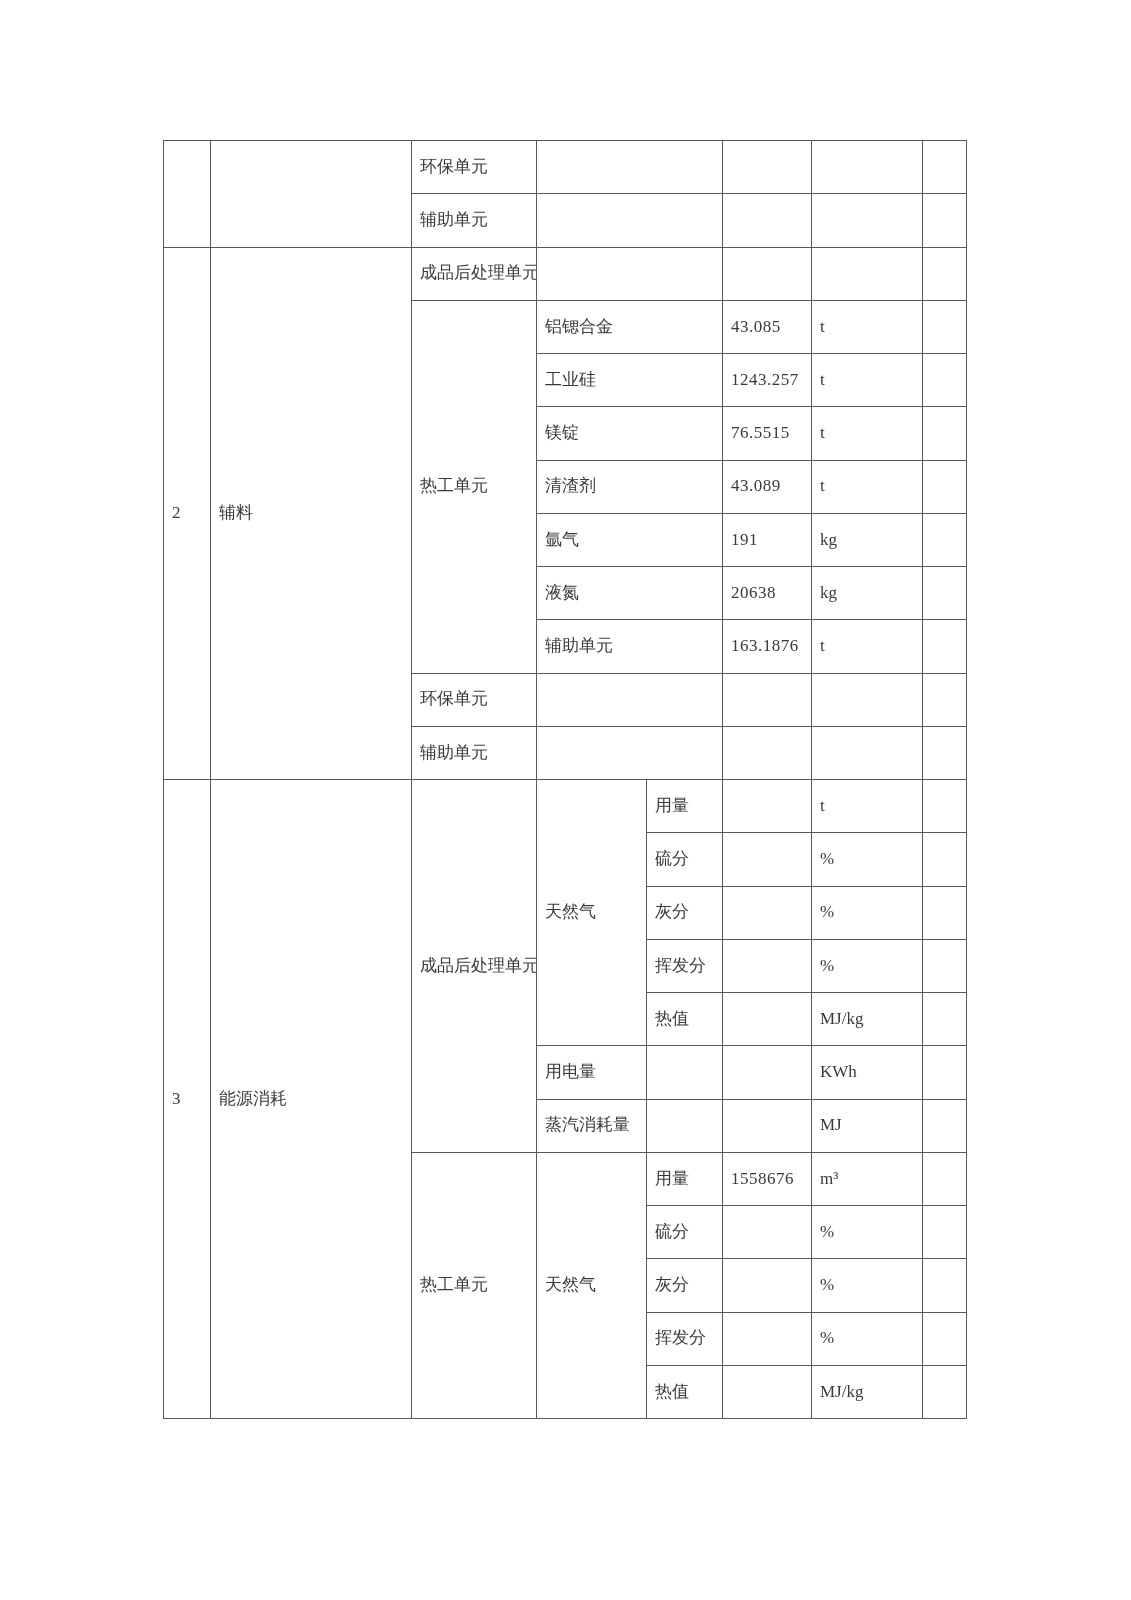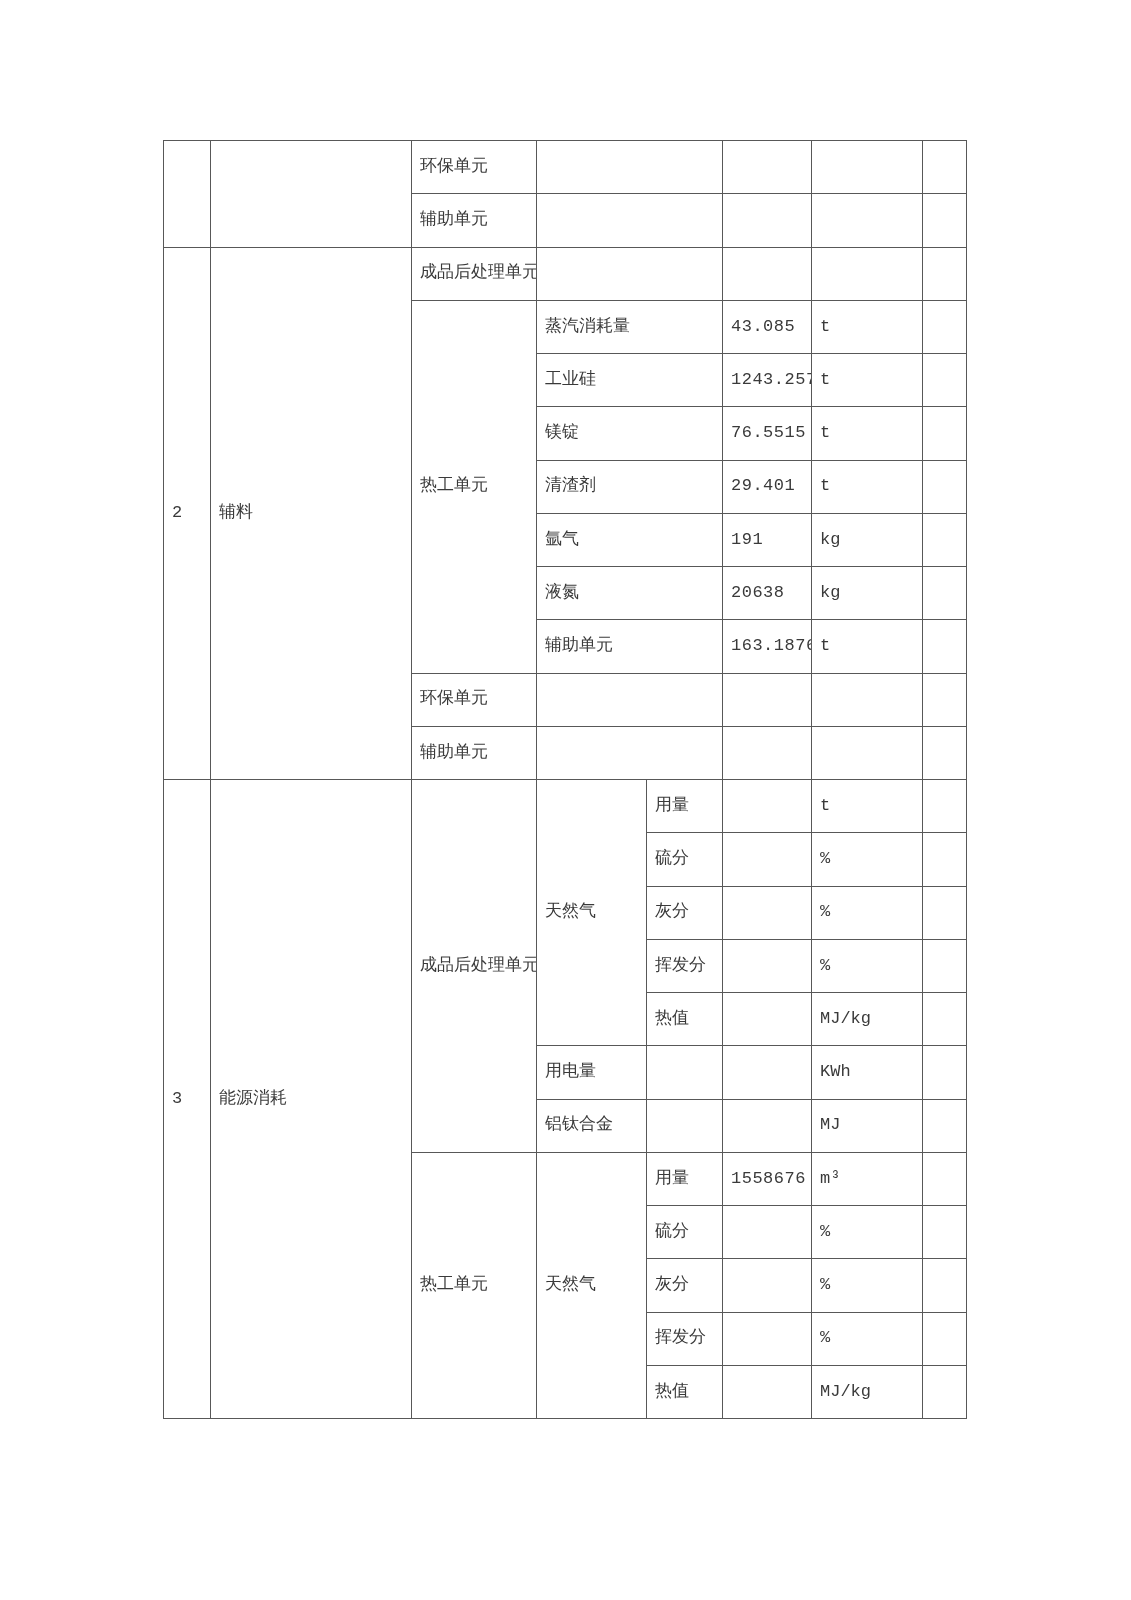--- a/index.html
+++ b/index.html
@@ -5,21 +5,21 @@
   html, body {
     margin: 0;
     padding: 0;
     background: #ffffff;
   }
   .page {
     position: relative;
     width: 1131px;
     height: 1600px;
     background: #ffffff;
-    font-family: Liberation Mono, monospace;
+    font-family: Liberation Serif, serif;
     color: #3a3a3a;
     overflow: hidden;
   }
   table.doc-table {
     position: absolute;
     left: 163px;
     top: 140px;
     width: 803px;
     height: 1278px;
     border-collapse: collapse;
@@ -84,40 +84,40 @@
         <td class="seq thick-top" rowspan="10">2</td>
         <td class="cat thick-top" rowspan="10">辅料</td>
         <td class="thick-top">成品后处理单元</td>
         <td class="thick-top" colspan="2"></td>
         <td class="thick-top"></td>
         <td class="thick-top"></td>
         <td class="thick-top"></td>
       </tr>
       <tr>
         <td class="thick-top" rowspan="7">热工单元</td>
-        <td class="thick-top" colspan="2">蒸汽消耗量</td>
+        <td class="thick-top" colspan="2">铝锶合金</td>
         <td class="thick-top num-val">43.085</td>
         <td class="thick-top">t</td>
         <td class="thick-top"></td>
       </tr>
       <tr>
         <td colspan="2">工业硅</td>
         <td class="num-val">1243.257</td>
         <td>t</td>
         <td></td>
       </tr>
       <tr>
         <td colspan="2">镁锭</td>
         <td class="num-val">76.5515</td>
         <td>t</td>
         <td></td>
       </tr>
       <tr>
         <td colspan="2">清渣剂</td>
-        <td class="num-val">29.401</td>
+        <td class="num-val">43.089</td>
         <td>t</td>
         <td></td>
       </tr>
       <tr>
         <td colspan="2">氩气</td>
         <td class="num-val">191</td>
         <td>kg</td>
         <td></td>
       </tr>
       <tr>
@@ -182,21 +182,21 @@
         <td></td>
       </tr>
       <tr>
         <td>用电量</td>
         <td></td>
         <td class="num-val"></td>
         <td>KWh</td>
         <td></td>
       </tr>
       <tr>
-        <td>铝钛合金</td>
+        <td>蒸汽消耗量</td>
         <td></td>
         <td class="num-val"></td>
         <td>MJ</td>
         <td></td>
       </tr>
       <tr>
         <td class="thick-top" rowspan="5">热工单元</td>
         <td class="thick-top" rowspan="5">天然气</td>
         <td class="thick-top">用量</td>
         <td class="thick-top num-val">1558676</td>

